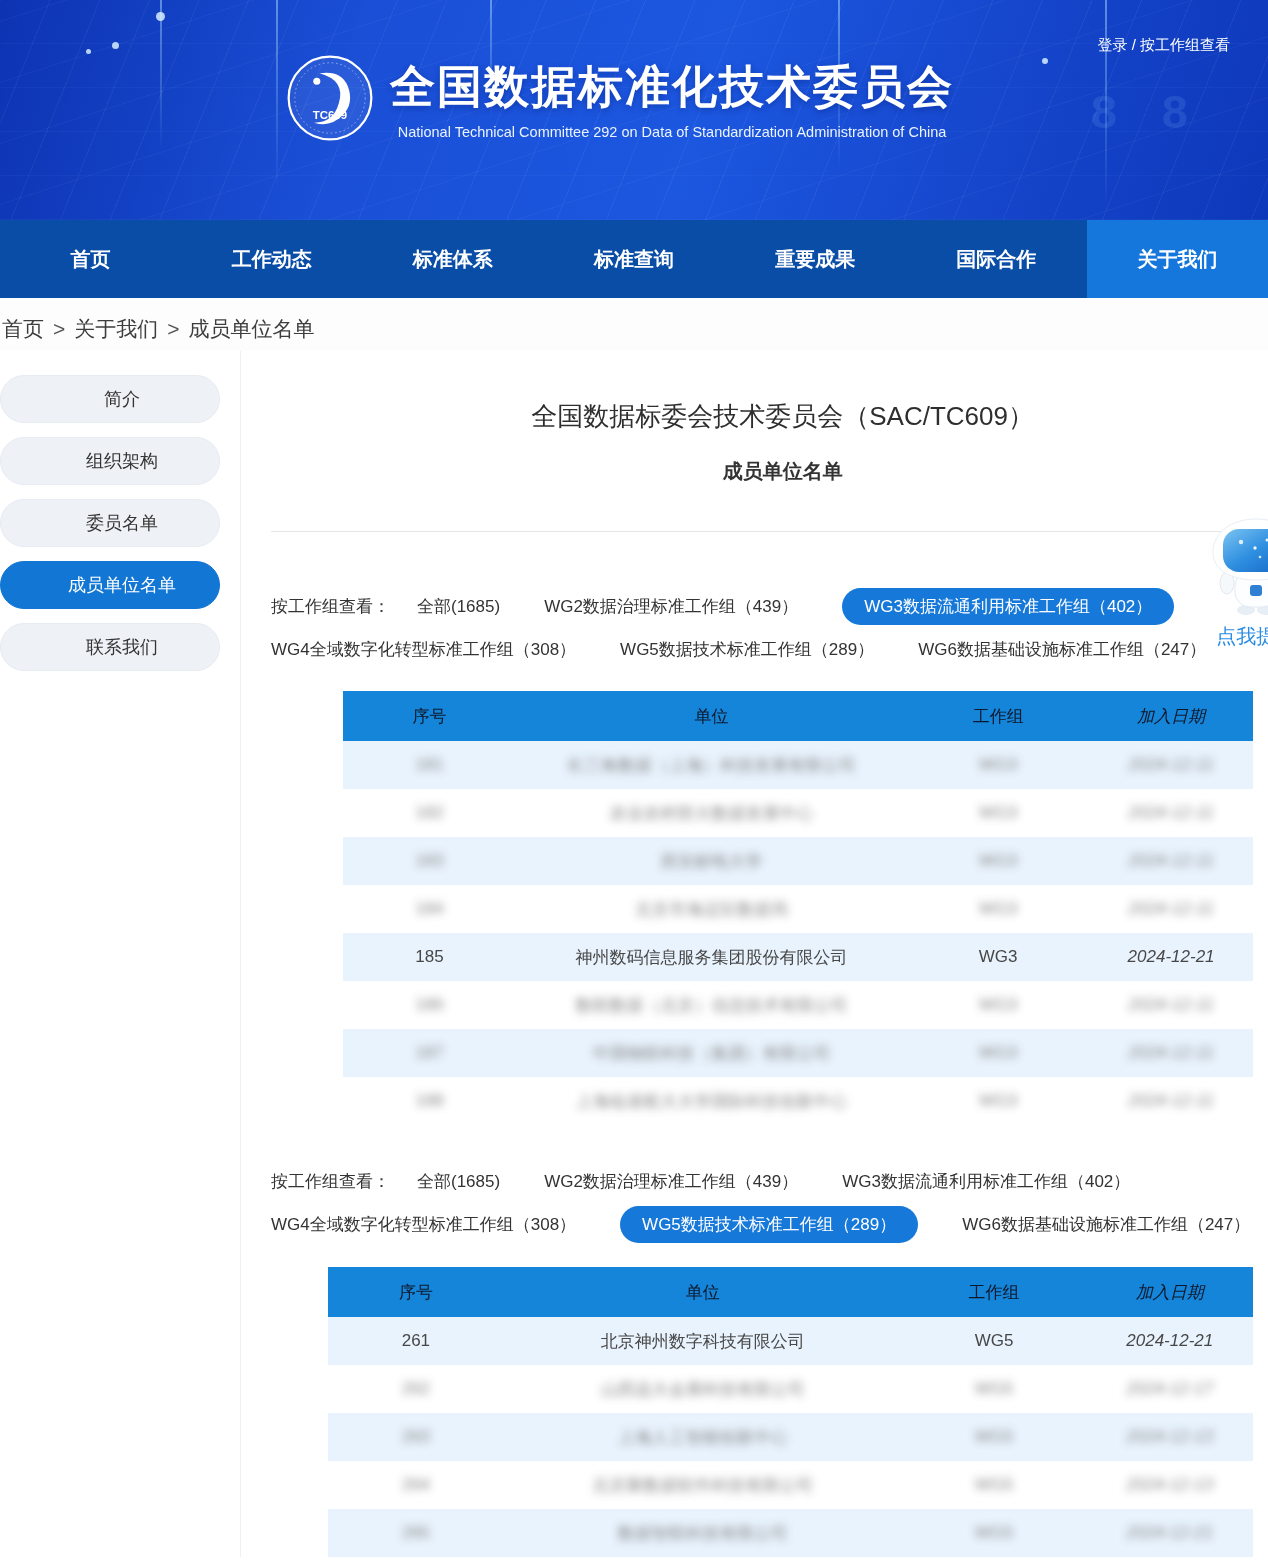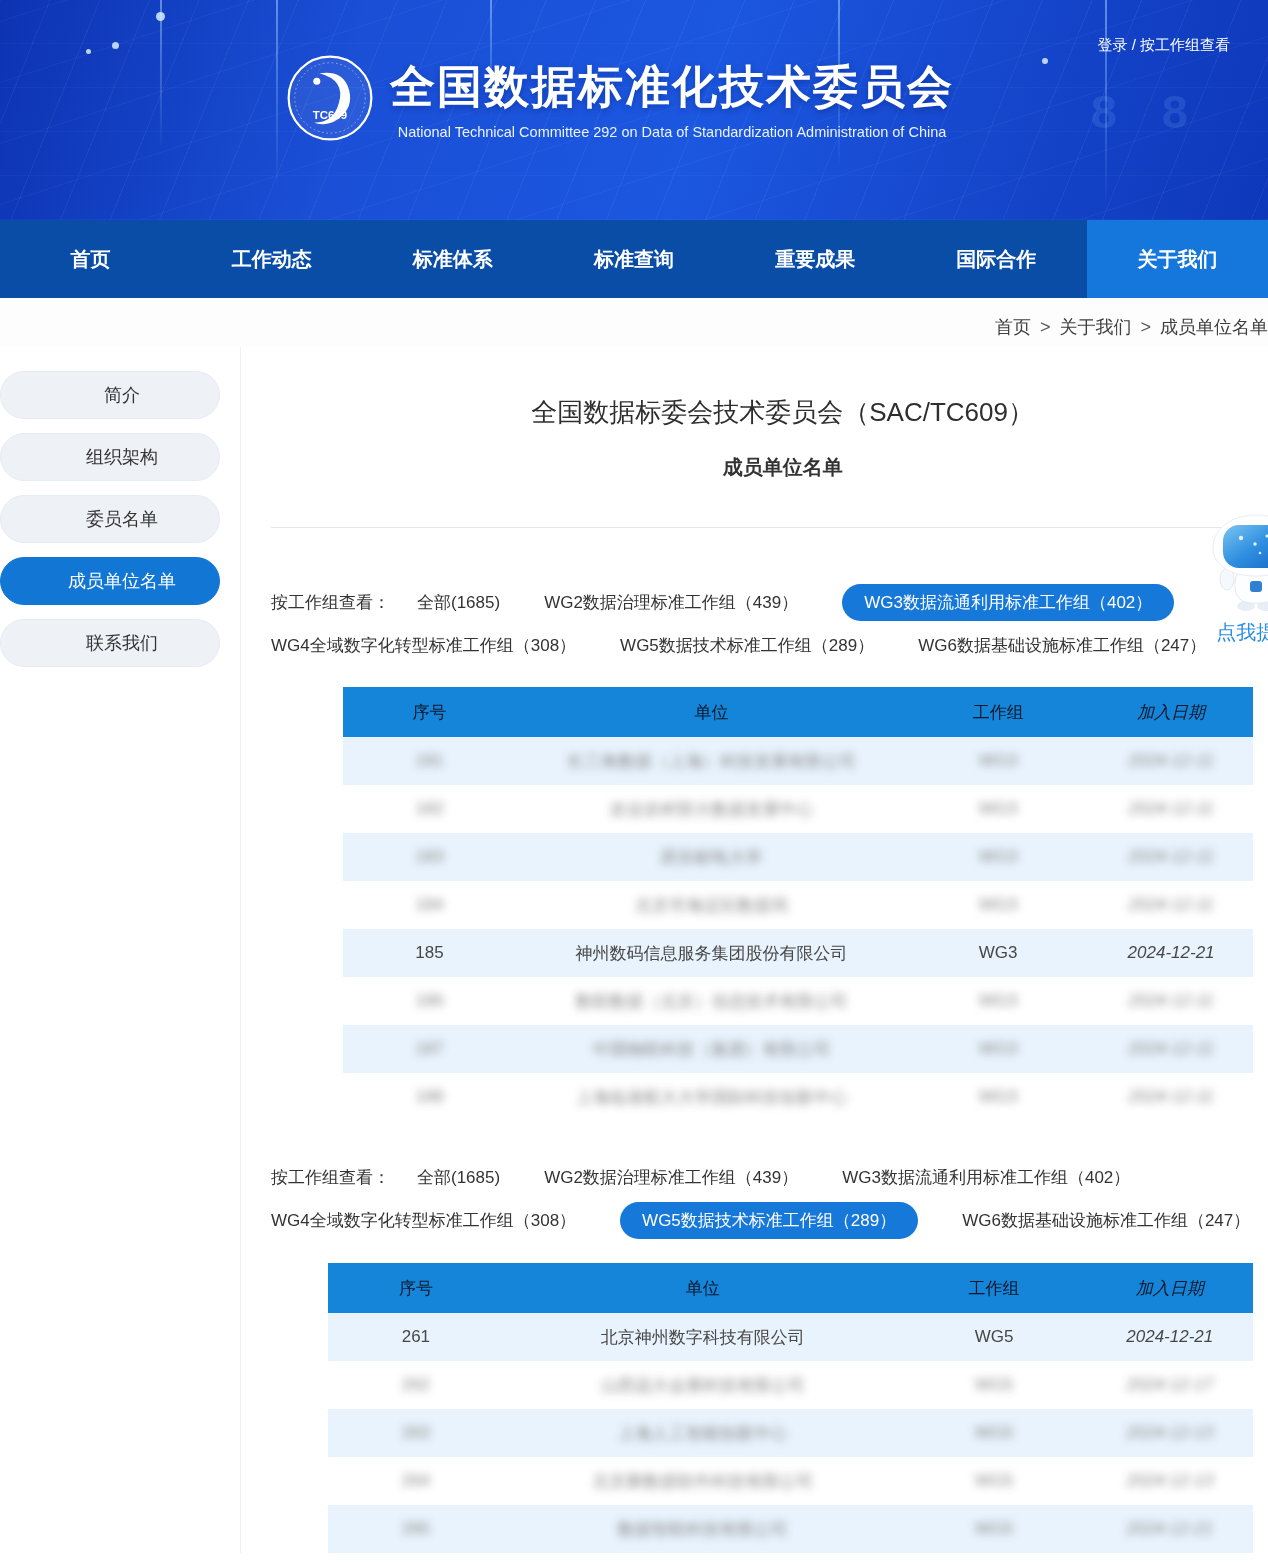--- a/index.html
+++ b/index.html
@@ -28,21 +28,21 @@
   text-shadow:0 2px 6px rgba(0,30,120,.45); }
 .brand-sub { font-size:14.5px; color:#eaf3ff; margin-top:7px; }
 
 
 .mainnav { display:flex; height:78px; background:#0a4da6; }
 .nav-item { flex:1; display:flex; align-items:center; justify-content:center;
   color:#fff; font-size:20px; font-weight:bold; cursor:pointer; }
 .nav-item.active { background:#1577dc; }
 
 
-.breadcrumb { padding:17px 0 8px 2px; font-size:18px; color:#3d3d3d; background:#fdfdfd;text-align:right; }
+.breadcrumb { padding:17px 0 8px 2px; font-size:21px; color:#3d3d3d; background:#fdfdfd; }
 .bc-sep { margin:0 9px; color:#555; }
 .bc-item { cursor:pointer; }
 
 
 .body { display:flex; }
 .sidebar { width:220px; flex:none; padding-top:24px; }
 .side-item { height:48px; margin-bottom:14px; background:#eef1f6; border:1px solid #e7ebf2;
   border-radius:24px; display:flex; align-items:center; justify-content:center;
   font-size:18px; color:#333; cursor:pointer;padding-left:24px; }
 .side-item.active { background:#1276d4; border-color:#1276d4; color:#fff; }

